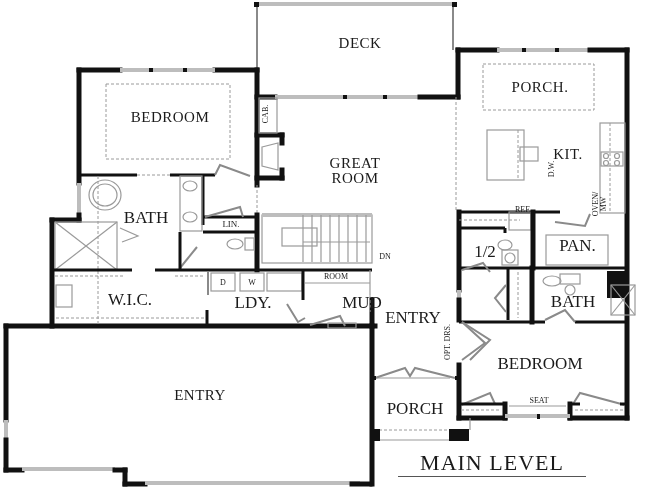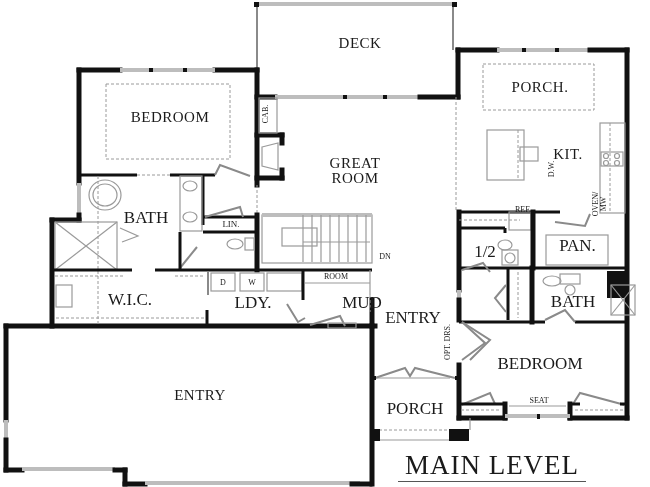--- a/index.html
+++ b/index.html
@@ -12,21 +12,21 @@
   .gray { stroke: #9a9a9a; stroke-width: 1.2; fill: none; }
   .gray2 { stroke: #8a8a8a; stroke-width: 2; fill: none; }
   .dash { stroke: #9a9a9a; stroke-width: 1; fill: none; stroke-dasharray: 3 2; }
   .door { stroke: #8a8a8a; stroke-width: 2; fill: none; }
   .lbl { position: absolute; font-family: "Liberation Serif", "DejaVu Serif", serif; color: #1a1a1a; text-align: center; line-height: 1.0; white-space: nowrap; }
   .lbl-lg { font-size: 15px; letter-spacing: 0.5px; }
   .lbl-md { font-size: 17px; }
   .lbl-sm { font-size: 9px; }
   .lbl-xs { font-size: 8px; }
   .rot { transform: rotate(-90deg); transform-origin: center center; }
-  .title { font-size: 27px; letter-spacing: 1px; border-bottom: 1.5px solid #555; padding-bottom: 2px; }
+  .title { font-size: 22px; letter-spacing: 1px; border-bottom: 1.5px solid #555; padding-bottom: 2px; }
 </style>
 </head>
 <body>
 
 <svg id="plan" viewBox="0 0 650 487" xmlns="http://www.w3.org/2000/svg">
 
   <g>
     <line x1="257" y1="4" x2="455" y2="4" class="win"></line>
     <line x1="257" y1="4" x2="257" y2="98" class="gray2"></line>
     <line x1="453" y1="4" x2="453" y2="50" class="gray2"></line>

